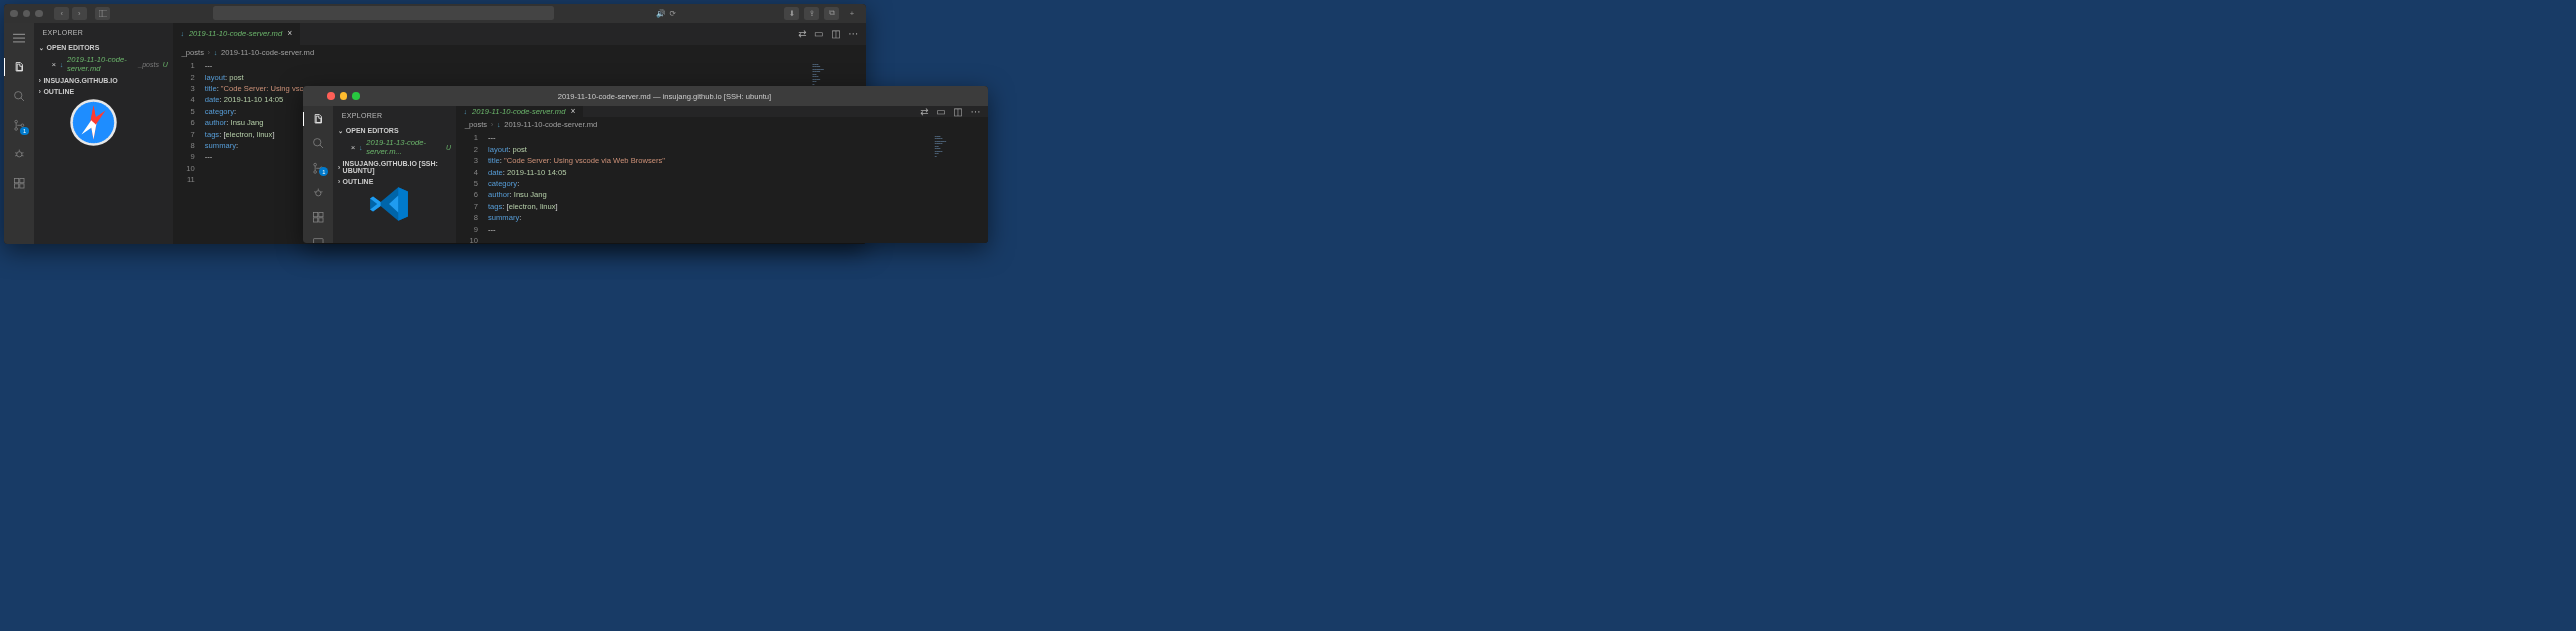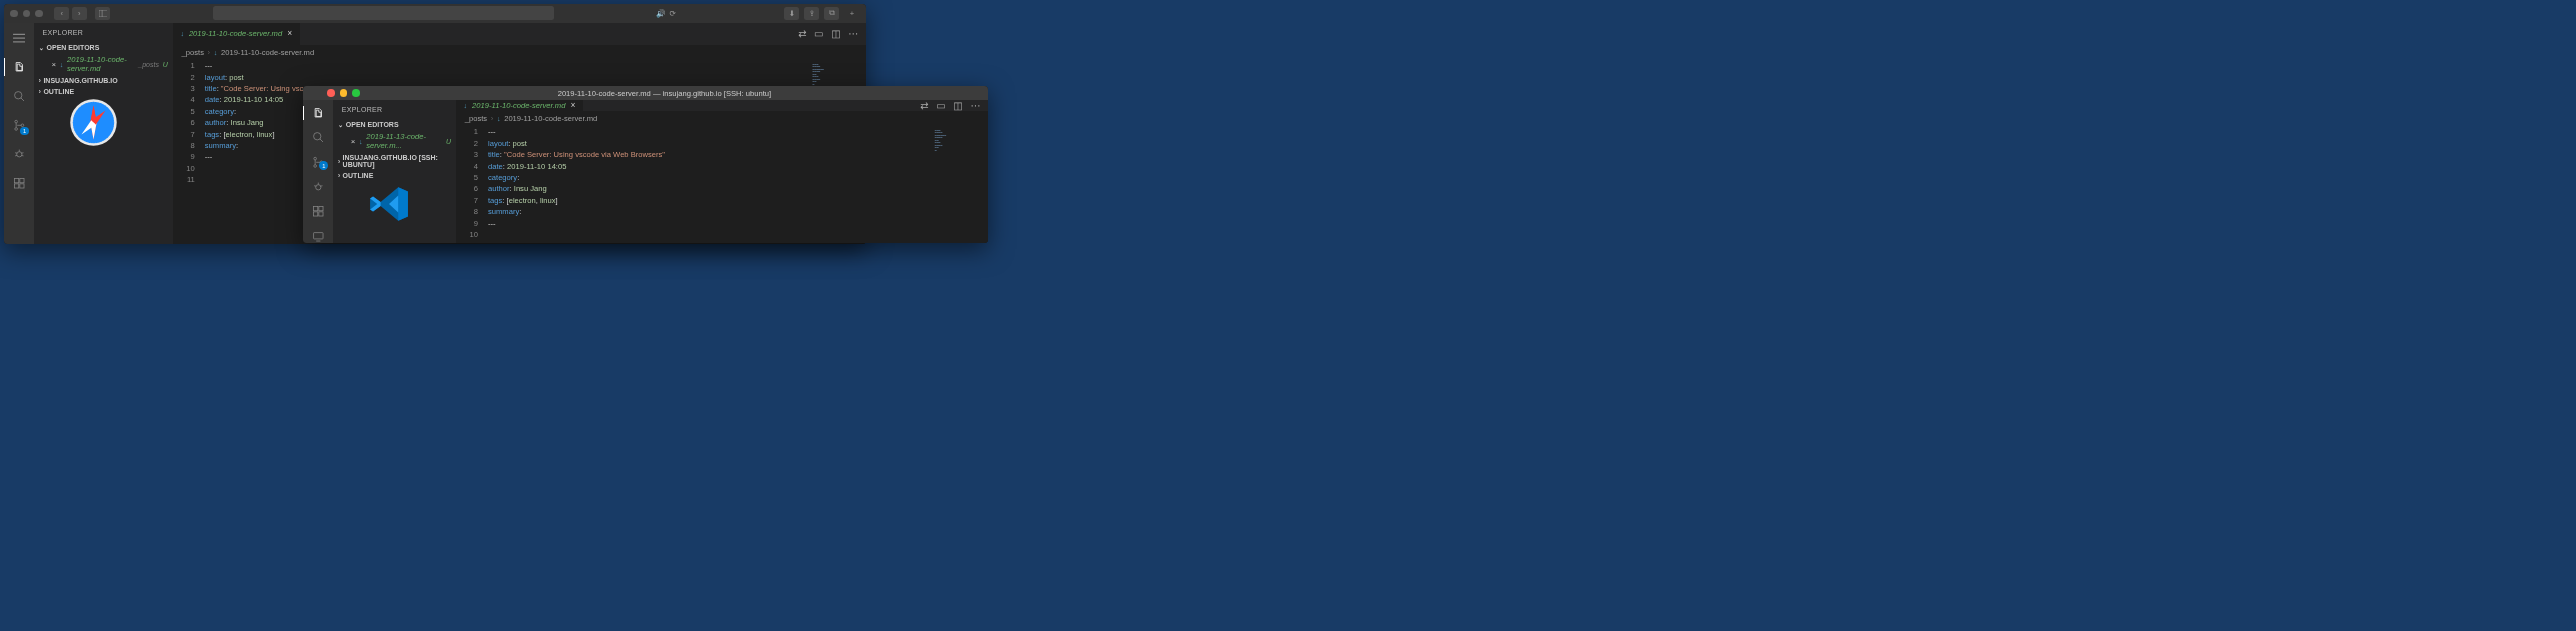--- a/index.html
+++ b/index.html
@@ -47,21 +47,21 @@
 .gutter { width: 32px; text-align: right; color: #858585; padding-right: 10px; }
 .gutter div { height: 11.4px; line-height: 11.4px; }
 .code-lines { flex: 1; color: #d4d4d4; }
 .code-lines div { height: 11.4px; line-height: 11.4px; white-space: pre; }
 .k-key { color: #569cd6; }
 .k-punct { color: #d4d4d4; }
 .k-str { color: #ce9178; }
 .k-val { color: #b5cea8; }
 .minimap { position: absolute; right: 0; top: 0; width: 57px; height: 100%; background: #1e1e1e; }
 .minimap-lines { padding: 2.5px 3.8px; font-size: 1.9px; color: #6a8caf; line-height: 2.5px; }
-.window-title-bar { height: 14px; background: #3c3c3c; display: flex; align-items: center; padding: 0 24px; gap: 5px; }
+.window-title-bar { height: 20px; background: #3c3c3c; display: flex; align-items: center; padding: 0 24px; gap: 5px; }
 .window-title { flex: 1; text-align: center; color: #ccc; font-size: 7.6px; }
 .safari-icon-holder { position: absolute; }
 .vscode-icon-holder { position: absolute; }
 svg { display: block; }
 </style>
 </head>
 <body>
 
 <div class="window" style="left:3.8px; top:3.8px; width:862px; height:240px;">
   <div class="browser-chrome">

